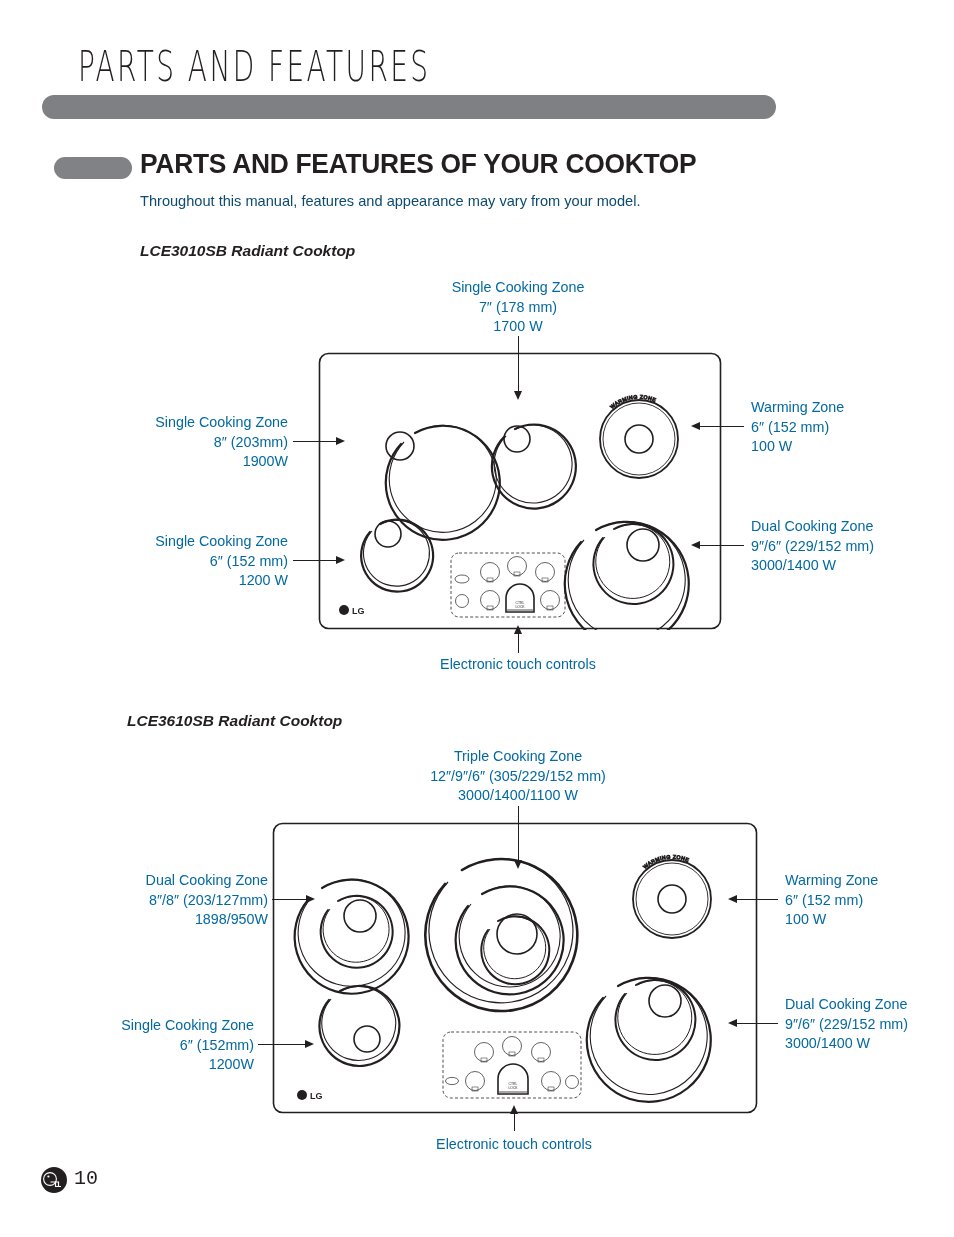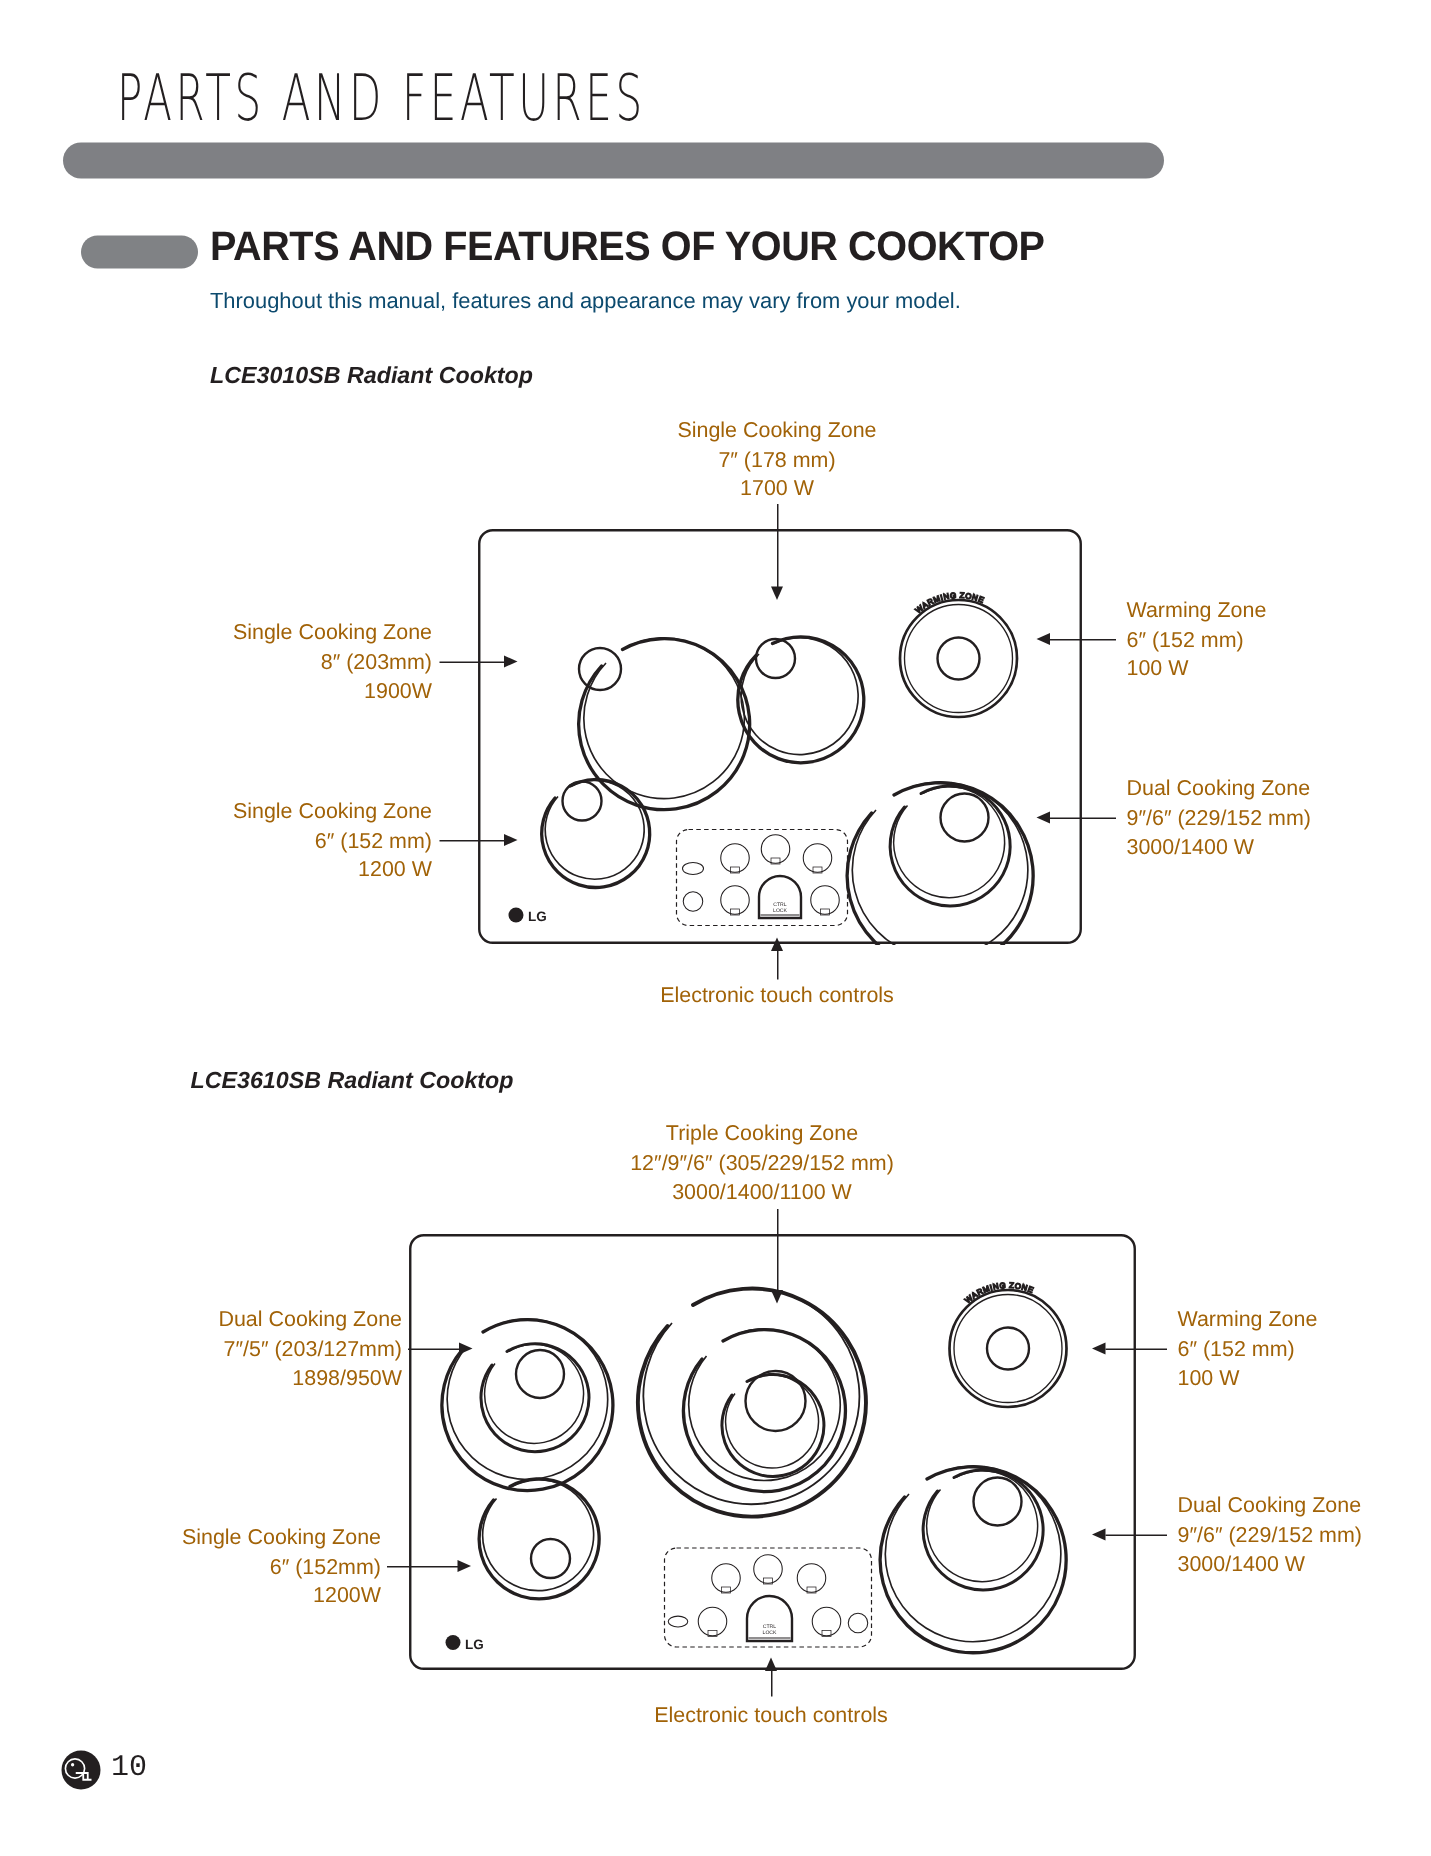--- a/index.html
+++ b/index.html
@@ -80,21 +80,21 @@
     font-style: italic;
     color: #231f20;
     white-space: nowrap;
   }
 
   
   .callout {
     position: absolute;
     font-size: 14.3px;
     line-height: 19.5px;
-    color: #a16207;
+    color: #0369a1;
     white-space: nowrap;
   }
   .callout.right-align { text-align: right; }
   .callout.left-align  { text-align: left;  }
   .callout.center-align{ text-align: center;}
 
   .leader {
     position: absolute;
     background: #231f20;
   }
@@ -337,31 +337,31 @@
     <text x="241" y="263" font-size="3.4" text-anchor="middle" fill="#231f20" font-family="Liberation Sans, sans-serif">CTRL</text>
     <text x="241" y="267" font-size="3.4" text-anchor="middle" fill="#231f20" font-family="Liberation Sans, sans-serif">LOCK</text>
   </g>
 
   <g>
     <circle cx="30" cy="273" r="5" fill="#231f20"></circle>
     <text x="38" y="277" font-size="9" font-weight="bold" fill="#231f20" font-family="Liberation Sans, sans-serif">LG</text>
   </g>
 </svg>
 
-<div class="callout center-align" style="left:388px; top:747px; width:240px;">
+<div class="callout center-align" style="left:398px; top:747px; width:240px;">
   <div>Triple Cooking Zone</div>
   <div>12″/9″/6″ (305/229/152 mm)</div>
   <div>3000/1400/1100 W</div>
 </div>
 <div class="leader v" style="left:518px; top:806px; height:55px;"></div>
 <div class="arrow down" style="left:513.5px; top:860px;"></div>
 
 <div class="callout right-align" style="left:76px; top:871px; width:192px;">
   <div>Dual Cooking Zone</div>
-  <div>7″/5″ (203/127mm)</div>
+  <div>8″/8″ (203/127mm)</div>
   <div>1898/950W</div>
 </div>
 <div class="leader h" style="left:272px; top:899px; width:35px;"></div>
 <div class="arrow right" style="left:306px; top:894.5px;"></div>
 
 <div class="callout right-align" style="left:62px; top:1016px; width:192px;">
   <div>Single Cooking Zone</div>
   <div>6″ (152mm)</div>
   <div>1200W</div>
 </div>

